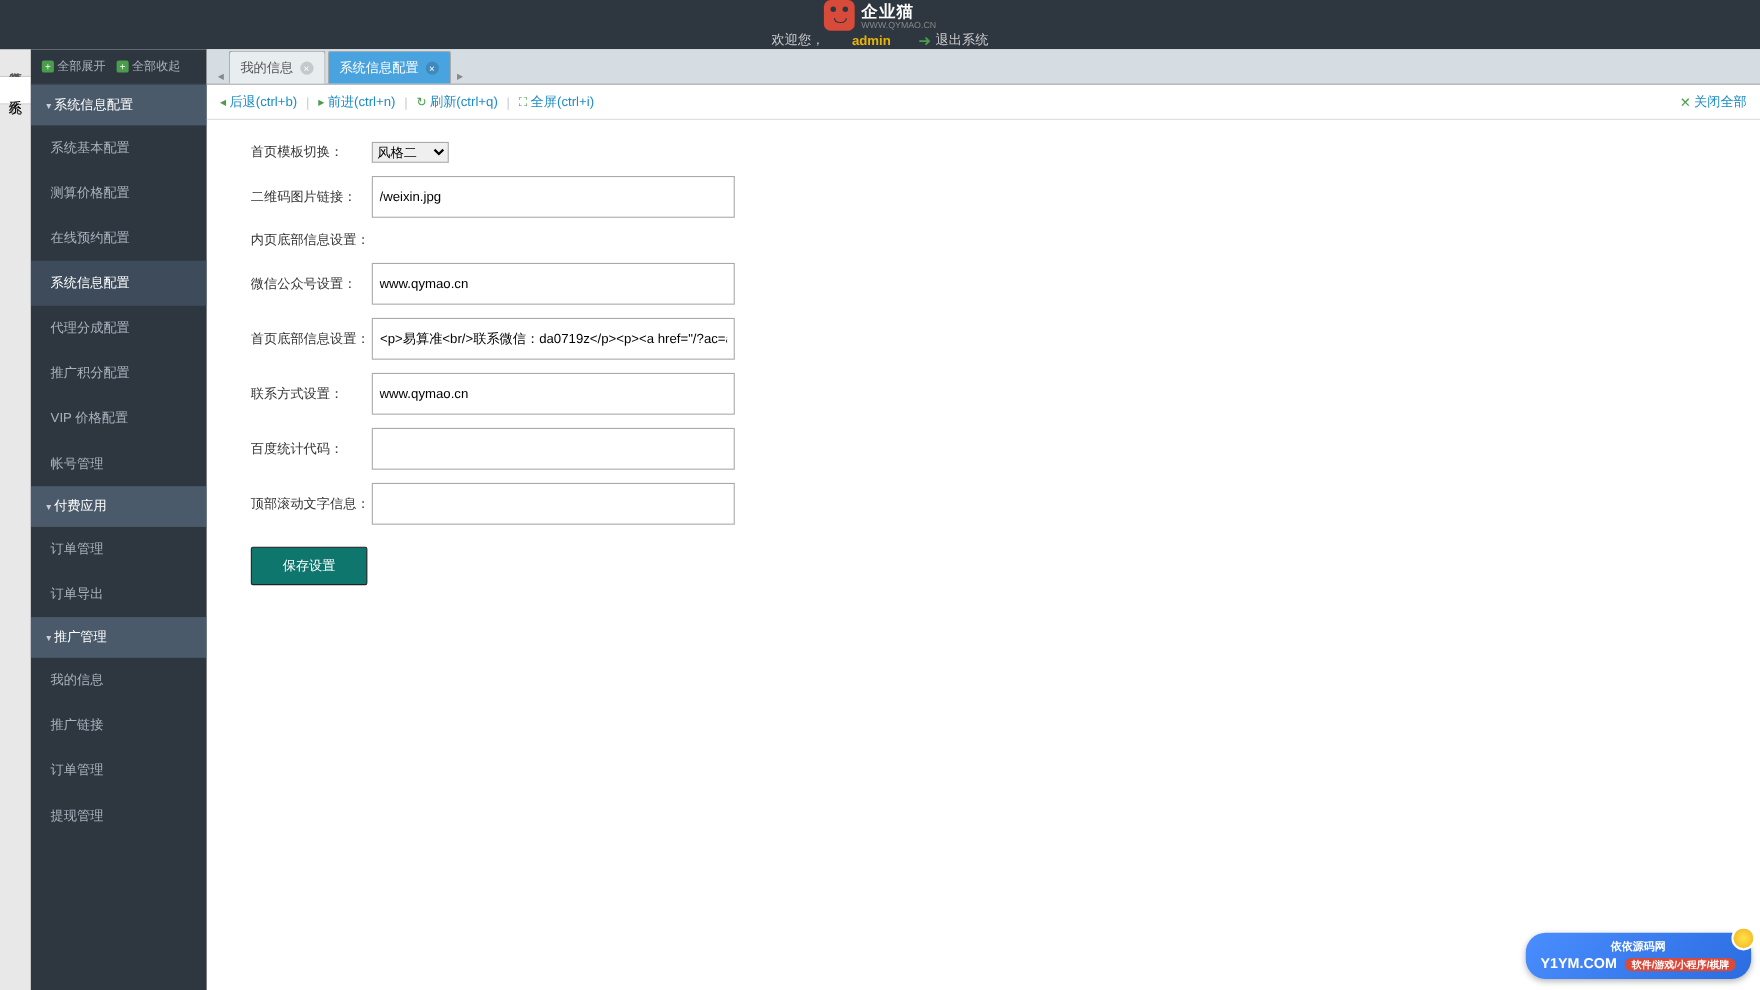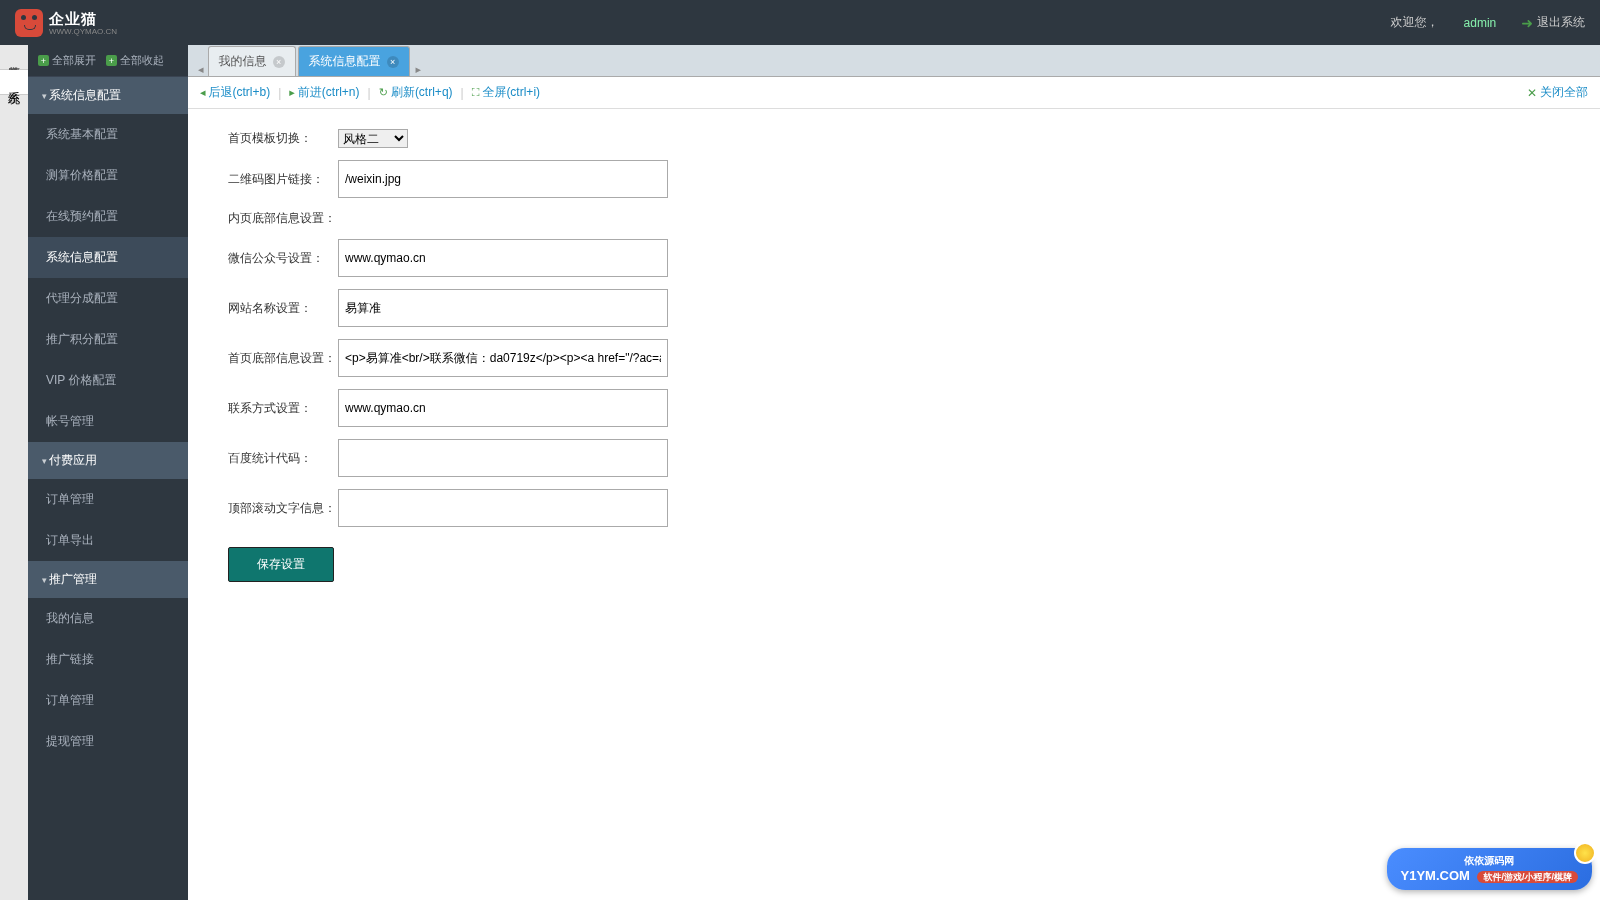--- a/index.html
+++ b/index.html
@@ -1,25 +1,25 @@
 <!DOCTYPE html>
 <html><head>
 <meta charset="utf-8">
 <style>
 * { margin: 0; padding: 0; box-sizing: border-box; }
 body { font-family: "Microsoft YaHei", Arial, sans-serif; font-size: 12px; background: #fff; overflow: hidden; }
-.header { height: 45px; background: #2e3740; display: flex; align-items: center; justify-content: space-between; padding: 0 15px; }
+.header { height: 45px; background: #2e3740; display: flex; align-items: center; justify-content: space-between; padding: 0 15px; flex-direction: column; }
 .logo { display: flex; align-items: center; gap: 6px; }
 .logo-icon { width: 28px; height: 28px; background: #d84a3a; border-radius: 6px; position: relative; }
 .logo-icon::before { content: ''; position: absolute; top: 6px; left: 6px; width: 5px; height: 5px; background: #2e3740; border-radius: 50%; box-shadow: 11px 0 0 #2e3740; }
 .logo-icon::after { content: ''; position: absolute; bottom: 7px; left: 9px; width: 10px; height: 4px; border: 1.5px solid #2e3740; border-top: none; border-radius: 0 0 8px 8px; }
 .logo-text { color: #fff; font-size: 15px; font-weight: bold; letter-spacing: 1px; }
 .logo-sub { color: #888; font-size: 8px; display: block; margin-top: -2px; }
 .header-right { color: #ccc; display: flex; align-items: center; gap: 25px; }
-.header-right .admin { color: #86efac; font-weight: normal; }
+.header-right .admin { color: #eab308; font-weight: bold; }
 .logout { color: #ccc; display: flex; align-items: center; gap: 4px; cursor: pointer; }
 .logout-icon { color: #4a9d4a; font-size: 14px; }
 .body-wrap { display: flex; height: calc(100vh - 45px); }
 .vsidebar { width: 28px; background: #e8e8e8; display: flex; flex-direction: column; }
 .vtab { writing-mode: vertical-rl; text-orientation: upright; padding: 12px 6px; text-align: center; cursor: pointer; color: #555; border-bottom: 1px solid #ccc; }
 .vtab.active { background: #fff; color: #000; }
 .sidebar { width: 160px; background: #2e3740; color: #aab2bd; overflow-y: auto; }
 .expand-bar { padding: 8px 10px; font-size: 11px; display: flex; gap: 10px; border-bottom: 1px solid #3a4452; }
 .expand-btn { display: flex; align-items: center; gap: 3px; cursor: pointer; }
 .plus-icon { width: 11px; height: 11px; background: #4a9d4a; color: #fff; display: inline-flex; align-items: center; justify-content: center; font-size: 9px; border-radius: 2px; }
@@ -159,24 +159,20 @@
         <input class="form-input" value="/weixin.jpg" style="">
       </div>
       <div class="form-row">
         <label class="form-label">内页底部信息设置：</label>
       </div>
       <div class="form-row">
         <label class="form-label">微信公众号设置：</label>
         <input class="form-input" value="www.qymao.cn" style="">
       </div>
       <div class="form-row">
-        <label class="form-label">网站名称设置：</label>
-        <input class="form-input" value="易算准" style="">
-      </div>
-      <div class="form-row">
         <label class="form-label">首页底部信息设置：</label>
         <input class="form-input" value="&lt;p&gt;易算准&lt;br/&gt;联系微信：da0719z&lt;/p&gt;&lt;p&gt;&lt;a href=&quot;/?ac=ab" style="">
       </div>
       <div class="form-row">
         <label class="form-label">联系方式设置：</label>
         <input class="form-input" value="www.qymao.cn" style="">
       </div>
       <div class="form-row">
         <label class="form-label">百度统计代码：</label>
         <input class="form-input" value="" style="">

